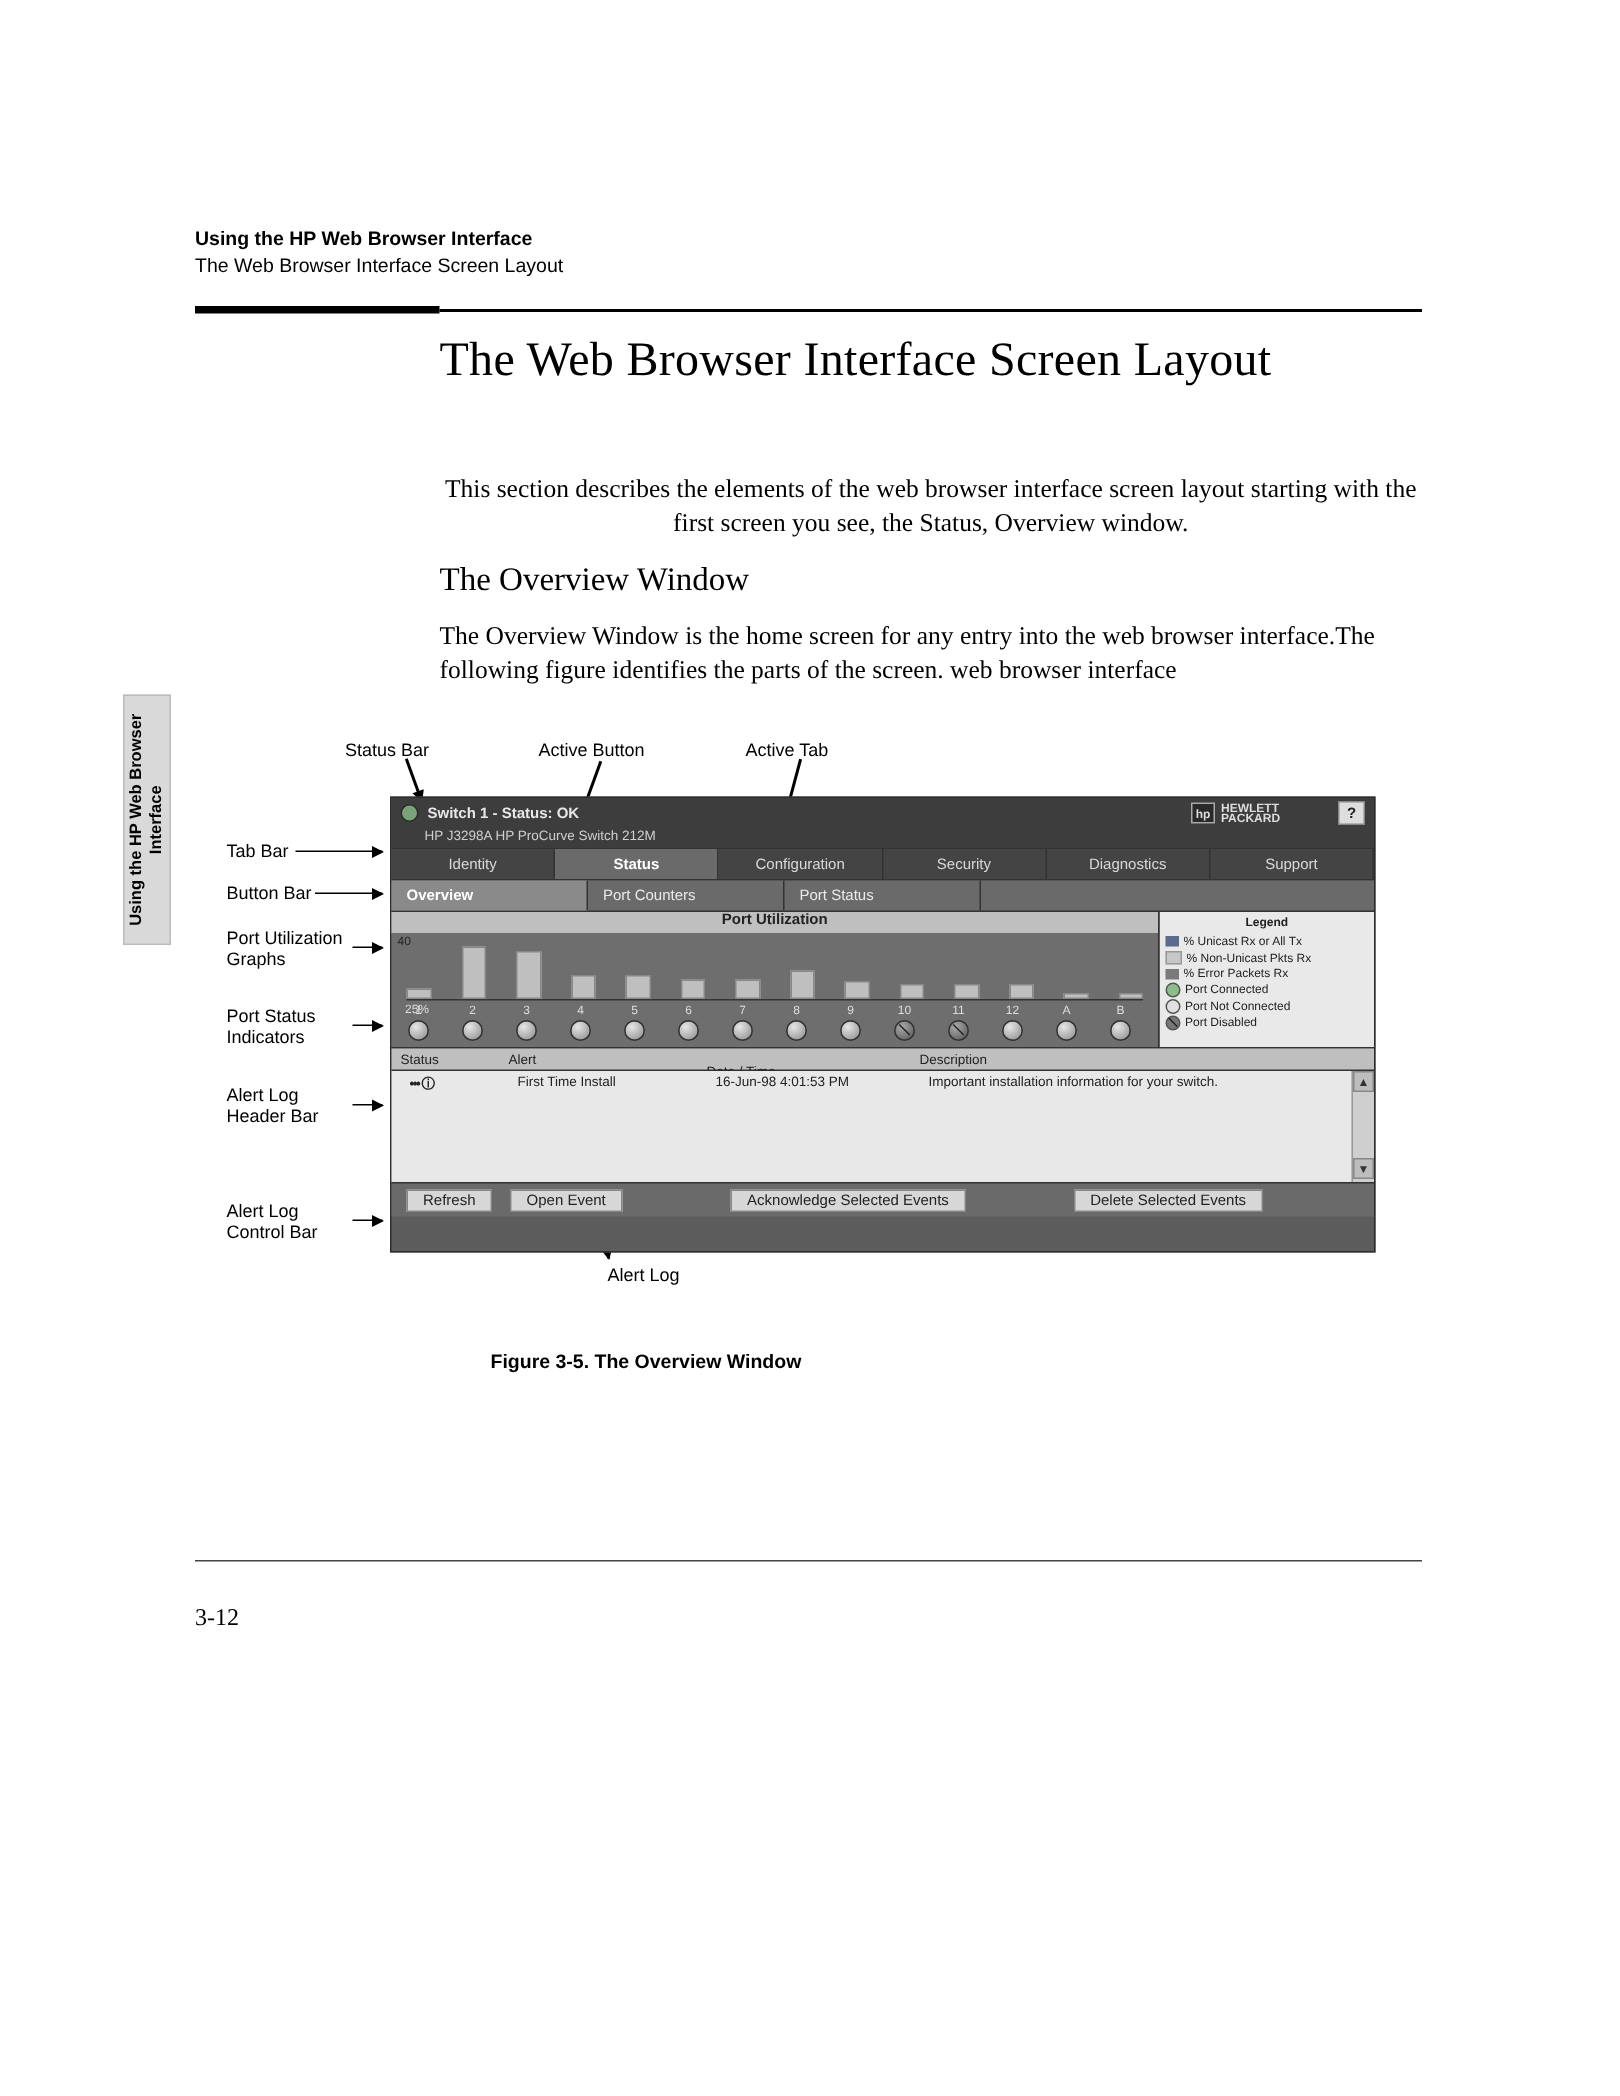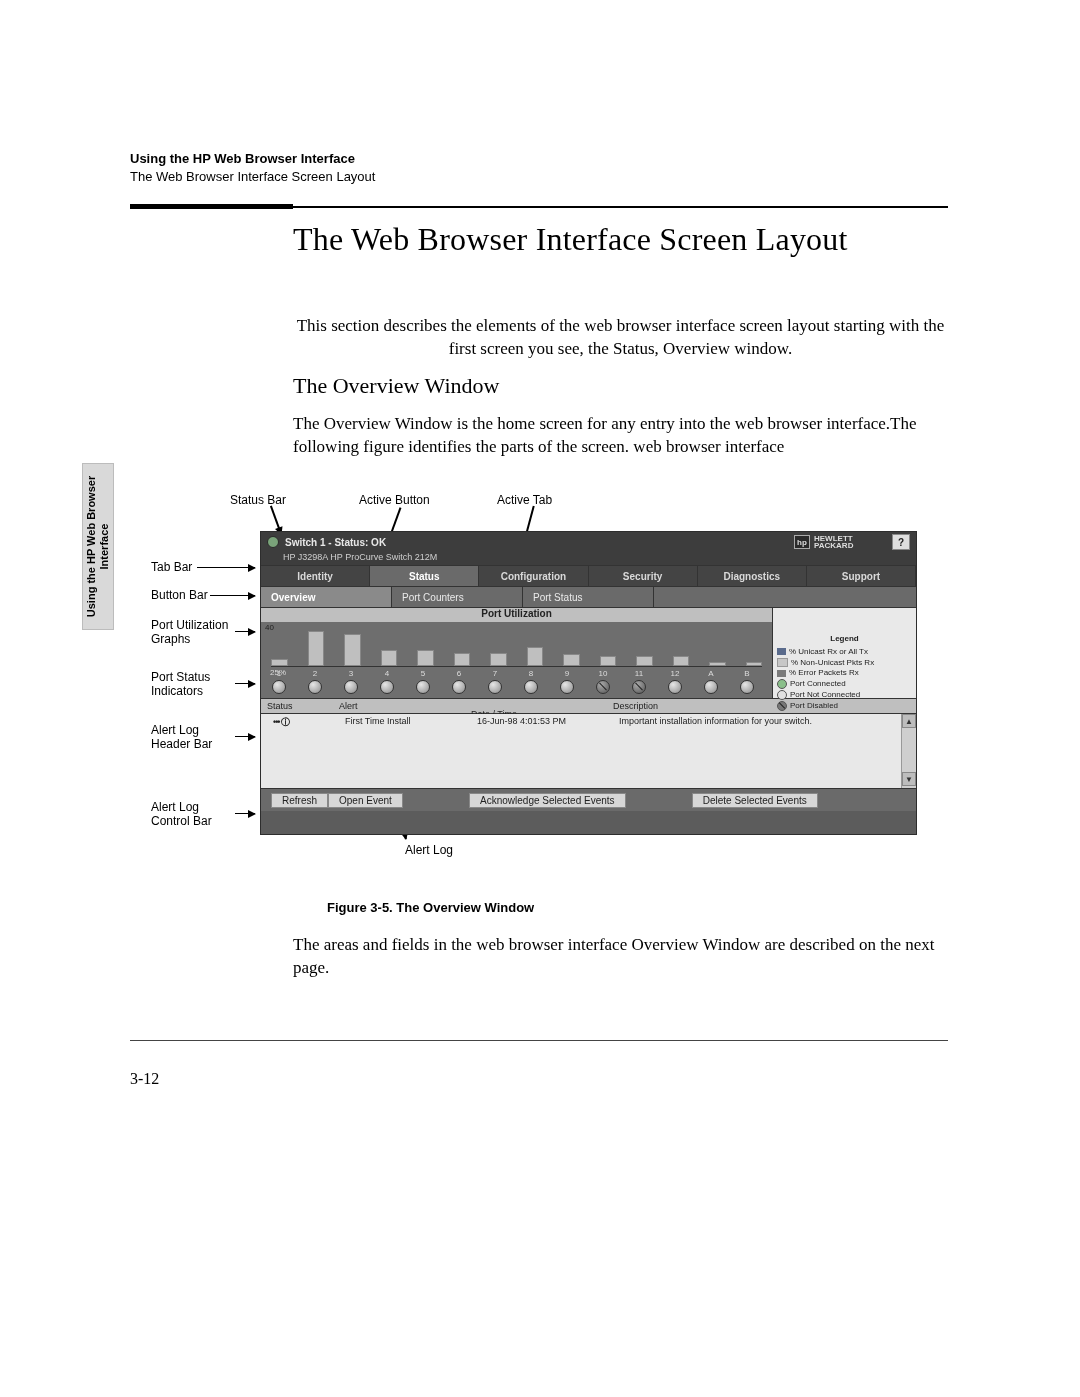--- a/index.html
+++ b/index.html
@@ -184,21 +184,21 @@
     border: 1px solid #888; font-weight: bold;
     display: flex; align-items: center; justify-content: center;
   }
   .tabbar {
     display: flex; height: 20px; background: #444;
     border-top: 1px solid #333; border-bottom: 1px solid #333;
   }
   .tab {
     flex: 1; border-right: 1px solid #333;
     display: flex; align-items: center; justify-content: center;
-    color: #d9d9d9; font-size: 10px; font-weight: bold;
+    color: #d9d9d9; font-size: 10px;
   }
   .tab.active { background: #6a6a6a; color: #fff; font-weight: bold; }
   .btnbar {
     display: flex; height: 20px; background: #6a6a6a;
     border-bottom: 1px solid #333;
   }
   .bb {
     width: 120px; border-right: 1px solid #333;
     display: flex; align-items: center; padding-left: 10px;
     color: #eaeaea;
@@ -244,21 +244,21 @@
     position: relative;
   }
   .led.off::after {
     content: ""; position: absolute; left: 1px; top: 5px; width: 10px; height: 1px;
     background: #222; transform: rotate(45deg);
   }
   .legend {
     width: 135px; background: #e9e9e9; color: #222;
     font-size: 8px; padding: 2px 4px; line-height: 1.35;
   }
-  .legend .lh { font-weight: bold; text-align: center; margin-bottom: 2px; margin-top: 24px; }
+  .legend .lh { font-weight: bold; text-align: center; margin-bottom: 2px; }
   .swatch { display: inline-block; width: 9px; height: 7px; margin-right: 3px; vertical-align: middle; }
   .sw1 { background: #5a6b8c; }
   .sw2 { background: #c7c7c7; border: 1px solid #999; }
   .sw3 { background: #7a7a7a; }
   .ledmini { display: inline-block; width: 8px; height: 8px; border-radius: 50%; border: 1px solid #555; margin-right: 3px; vertical-align: middle; }
   .lm1 { background: #8abf8a; }
   .lm2 { background: #e0e0e0; }
   .lm3 { background: #777; position: relative; }
   .lm3::after { content: ""; position: absolute; left: 0; top: 3px; width: 8px; height: 1px; background: #222; transform: rotate(45deg); }
 
@@ -277,21 +277,21 @@
   .scroll {
     position: absolute; right: 0; top: 0; bottom: 0; width: 14px;
     background: #cfcfcf; border-left: 1px solid #999;
   }
   .scroll .btn {
     height: 12px; background: #bdbdbd; border: 1px solid #888;
     display: flex; align-items: center; justify-content: center; font-size: 8px; color: #333;
   }
   .ctrl-bar {
     display: flex; align-items: center; height: 22px;
-    background: #6a6a6a; padding: 0 10px;
+    background: #6a6a6a; gap: 12px; padding: 0 10px;
     border-top: 1px solid #333;
   }
   .ctrl-btn {
     background: #d7d7d7; color: #222; border: 1px solid #888;
     padding: 1px 10px; font-size: 10px;
   }
 
   
   .caption {
     position: absolute;
@@ -520,17 +520,16 @@
         <div style="flex:.3"></div>
         <div class="ctrl-btn">Acknowledge Selected Events</div>
         <div style="flex:.3"></div>
         <div class="ctrl-btn">Delete Selected Events</div>
       </div>
     </div>
   </div>
 
   <div class="caption">Figure 3-5.   The Overview Window</div>
 
-  <div id="p3" class="para">The areas and fields in the web browser interface Overview Window are described on the next page.</div>
 
   <div class="thin-rule-bottom"></div>
   <div class="page-num">3-12</div>
 </div>
 
 </body></html>

